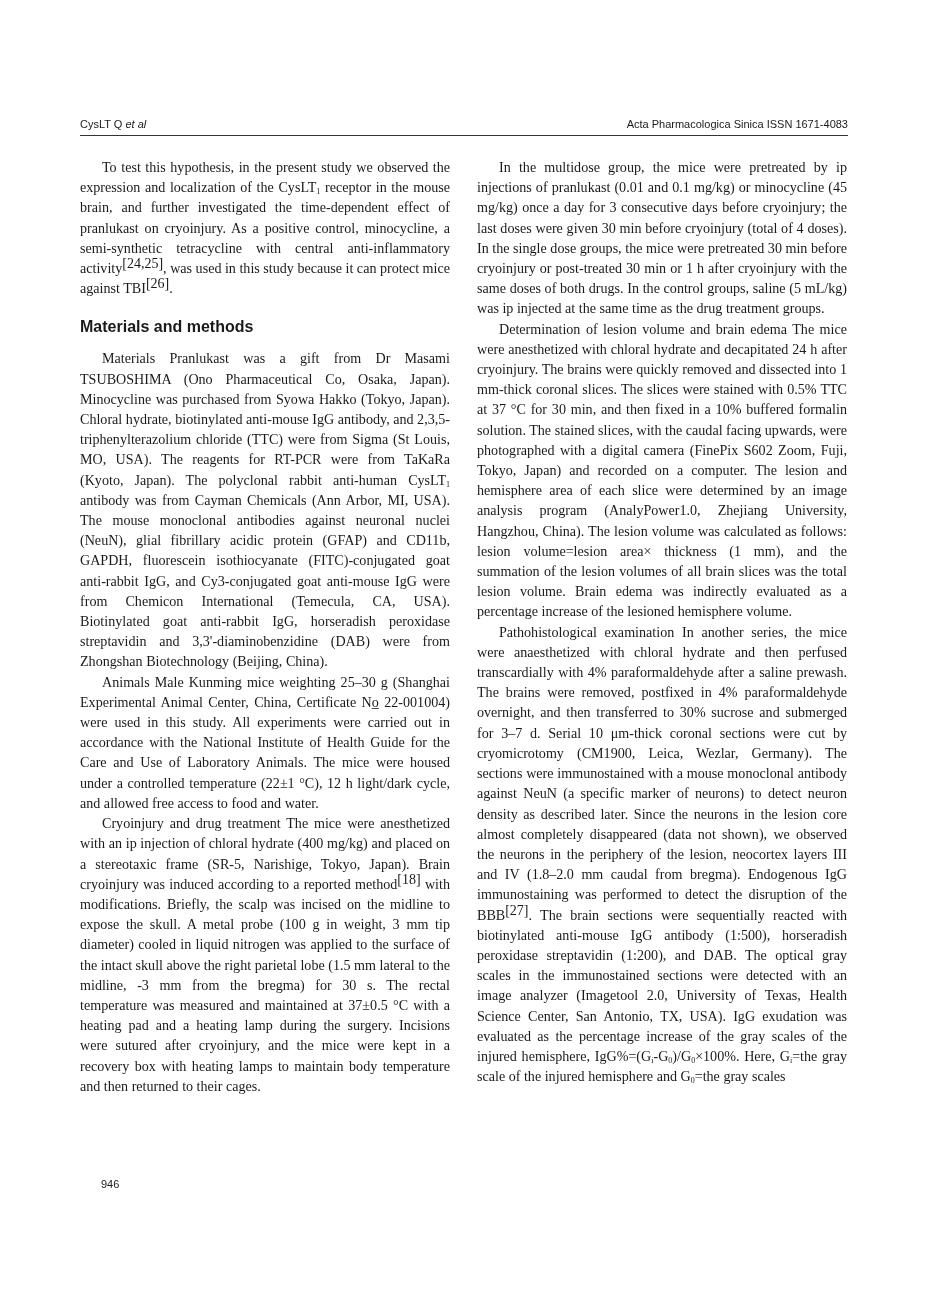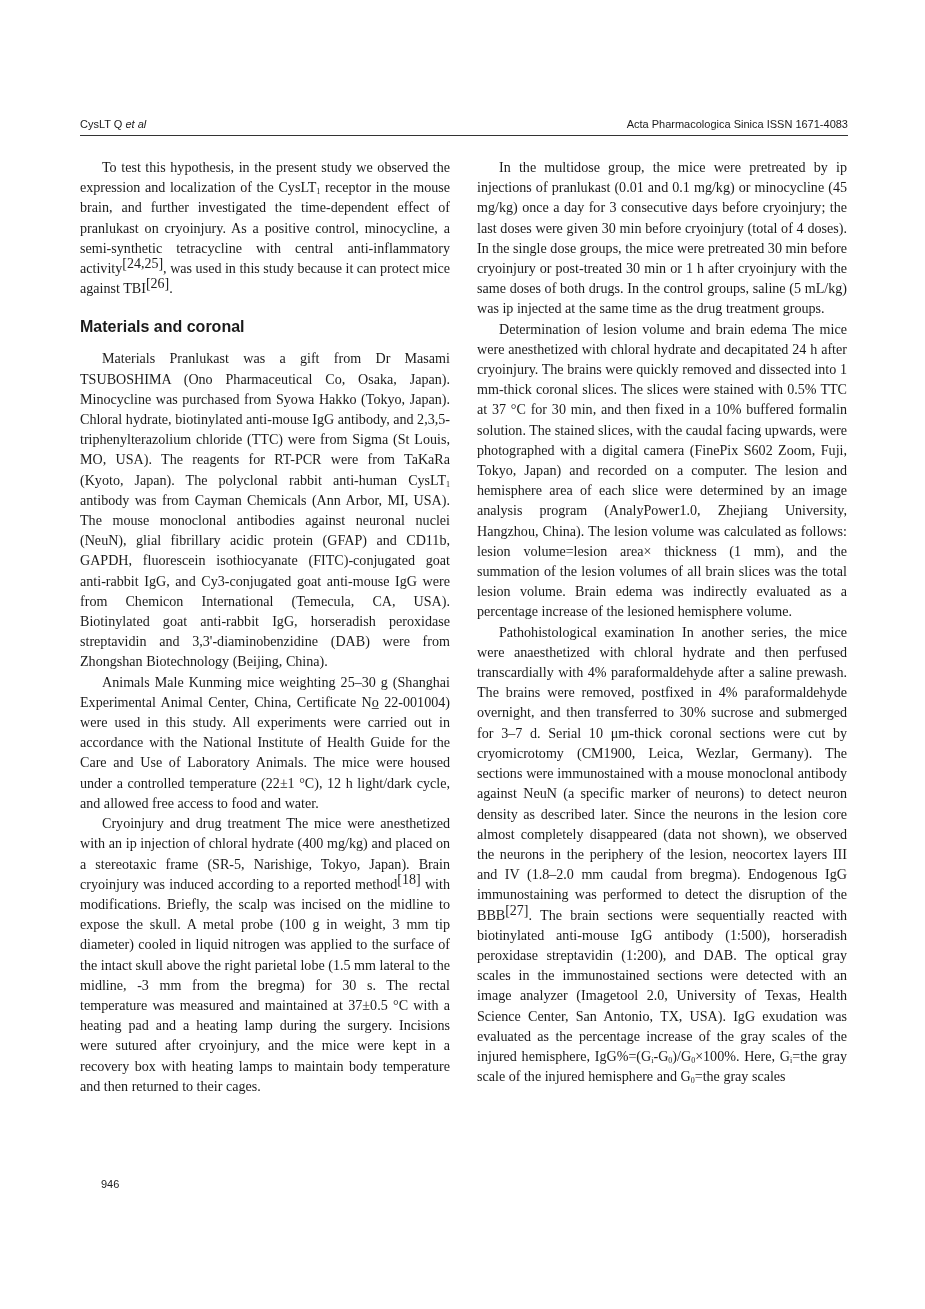--- a/index.html
+++ b/index.html
@@ -37,21 +37,21 @@
 
 <div class="header">
   <div class="left"><span>CysLT Q </span><i>et al</i></div>
   <div class="right">Acta Pharmacologica Sinica ISSN 1671-4083</div>
   <div class="rule"></div>
 </div>
 
 <div class="col col-left">
   <p class="indent"><span>To test this hypothesis, in the present study we observed the expression and localization of the CysLT</span><sub>1</sub><span> receptor in the mouse brain, and further investigated the time-dependent effect of pranlukast on cryoinjury.  As a positive control, minocycline, a semi-synthetic tetracycline with central anti-inflammatory activity</span><sup>[24,25]</sup><span>, was used in this study because it can protect mice against TBI</span><sup>[26]</sup><span>.</span></p>
 
-  <div class="section-heading">Materials and coronal</div>
+  <div class="section-heading">Materials and methods</div>
 
   <p class="indent"><span class="b">Materials</span><span>  Pranlukast was a gift from Dr Masami TSUBOSHIMA (Ono Pharmaceutical Co, Osaka, Japan).  Minocycline was purchased from Syowa Hakko (Tokyo, Japan).  Chloral hydrate, biotinylated anti-mouse IgG antibody, and 2,3,5-triphenylterazolium chloride (TTC) were from Sigma (St Louis, MO, USA).  The reagents for RT-PCR were from TaKaRa (Kyoto, Japan).  The polyclonal rabbit anti-human CysLT</span><sub>1</sub><span> antibody was from Cayman Chemicals (Ann Arbor, MI, USA).  The mouse monoclonal antibodies against neuronal nuclei (NeuN), glial fibrillary acidic protein (GFAP) and CD11b, GAPDH, fluorescein isothiocyanate (FITC)-conjugated goat anti-rabbit IgG, and Cy3-conjugated goat anti-mouse IgG were from Chemicon International (Temecula, CA, USA).  Biotinylated goat anti-rabbit IgG, horseradish peroxidase streptavidin and 3,3'-diaminobenzidine (DAB) were from Zhongshan Biotechnology (Beijing, China).</span></p>
 
   <p class="indent"><span class="b">Animals</span><span> Male Kunming mice weighting 25–30 g (Shanghai Experimental Animal Center, China, Certificate No̲ 22-001004) were used in this study.  All experiments were carried out in accordance with the National Institute of Health Guide for the Care and Use of Laboratory Animals.  The mice were housed under a controlled temperature (22±1 °C), 12 h light/dark cycle, and allowed free access to food and water.</span></p>
 
   <p class="indent"><span class="b">Cryoinjury and drug treatment</span><span> The mice were anesthetized with an ip injection of chloral hydrate (400 mg/kg) and placed on a stereotaxic frame (SR-5, Narishige, Tokyo, Japan).  Brain cryoinjury was induced according to a reported method</span><sup>[18]</sup><span> with modifications.  Briefly, the scalp was incised on the midline to expose the skull.  A metal probe (100 g in weight, 3 mm tip diameter) cooled in liquid nitrogen was applied to the surface of the intact skull above the right parietal lobe (1.5 mm lateral to the midline, -3 mm from the bregma) for 30 s.  The rectal temperature was measured and maintained at 37±0.5 °C with a heating pad and a heating lamp during the surgery.  Incisions were sutured after cryoinjury, and the mice were kept in a recovery box with heating lamps to maintain body temperature and then returned to their cages.</span></p>
 </div>
 
 <div class="col col-right">
   <p class="indent">In the multidose group, the mice were pretreated by ip injections of pranlukast (0.01 and 0.1 mg/kg) or minocycline (45 mg/kg) once a day for 3 consecutive days before cryoinjury; the last doses were given 30 min before cryoinjury (total of 4 doses).  In the single dose groups, the mice were pretreated 30 min before cryoinjury or post-treated 30 min or 1 h after cryoinjury with the same doses of both drugs.  In the control groups, saline (5 mL/kg) was ip injected at the same time as the drug treatment groups.</p>

